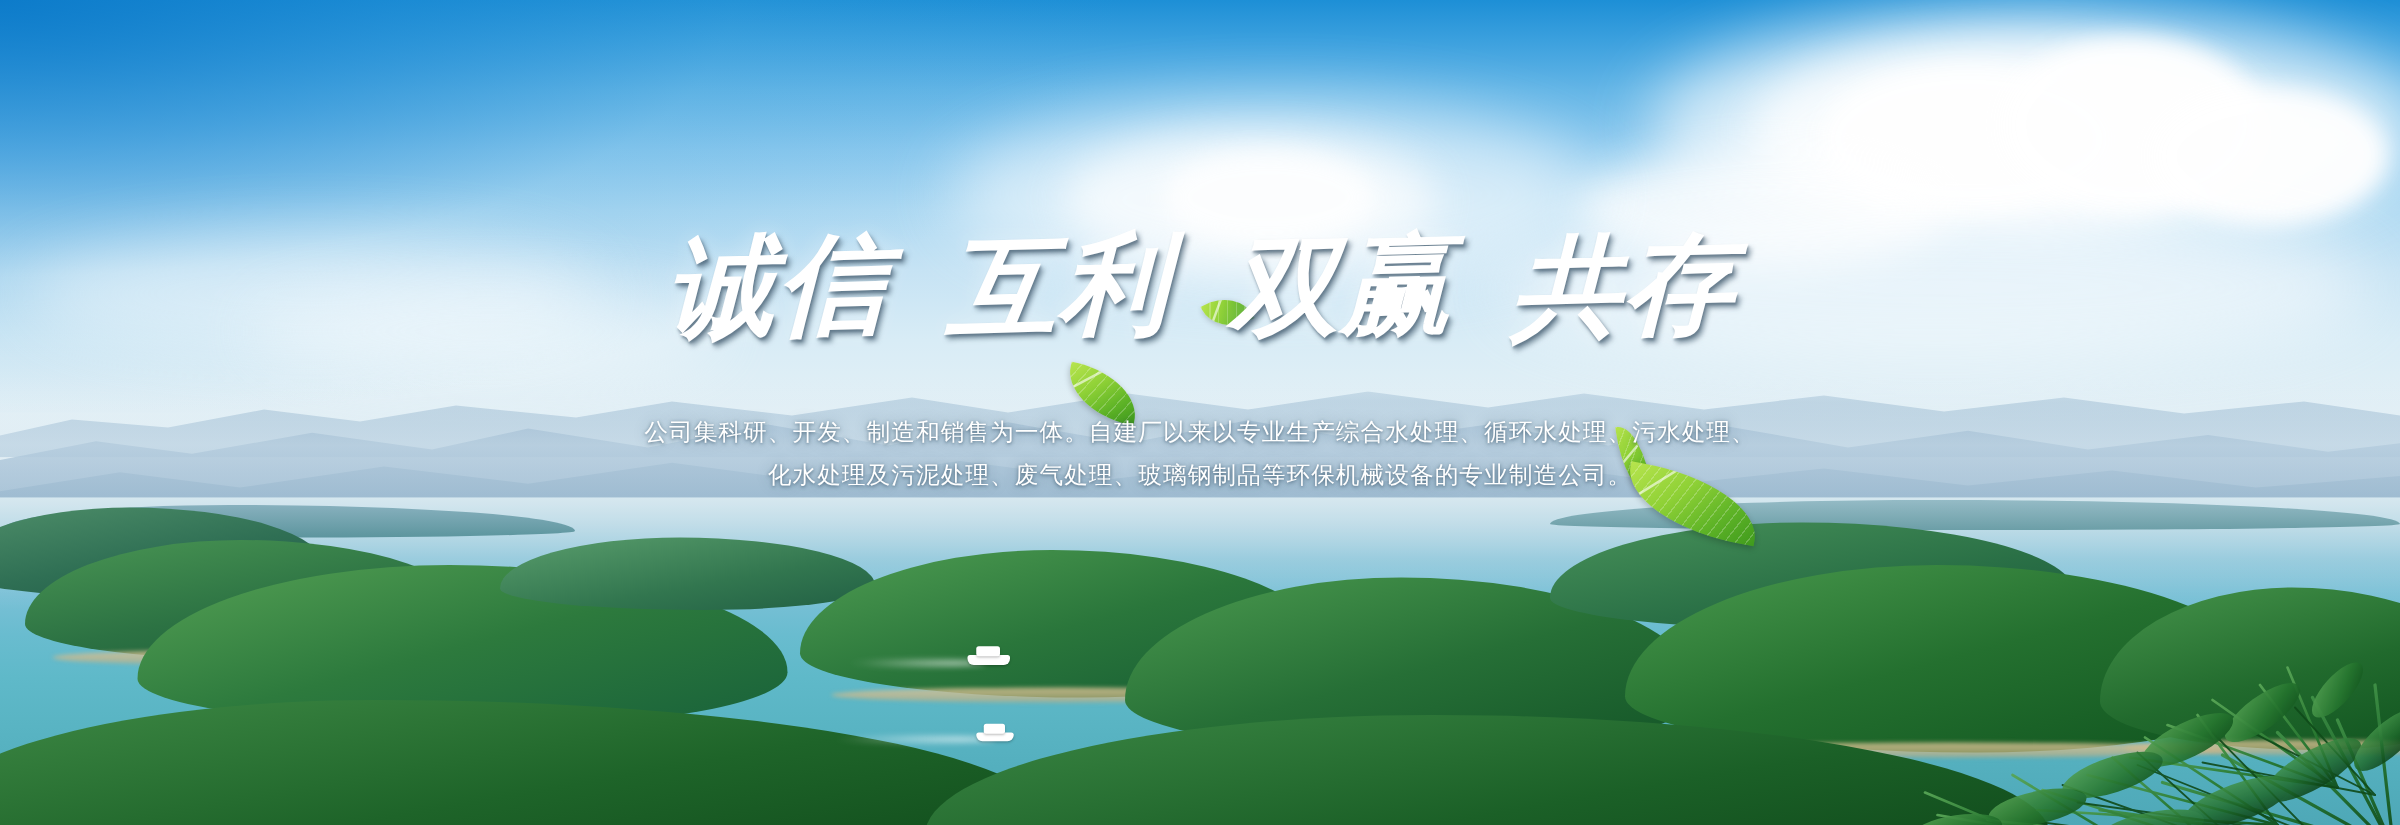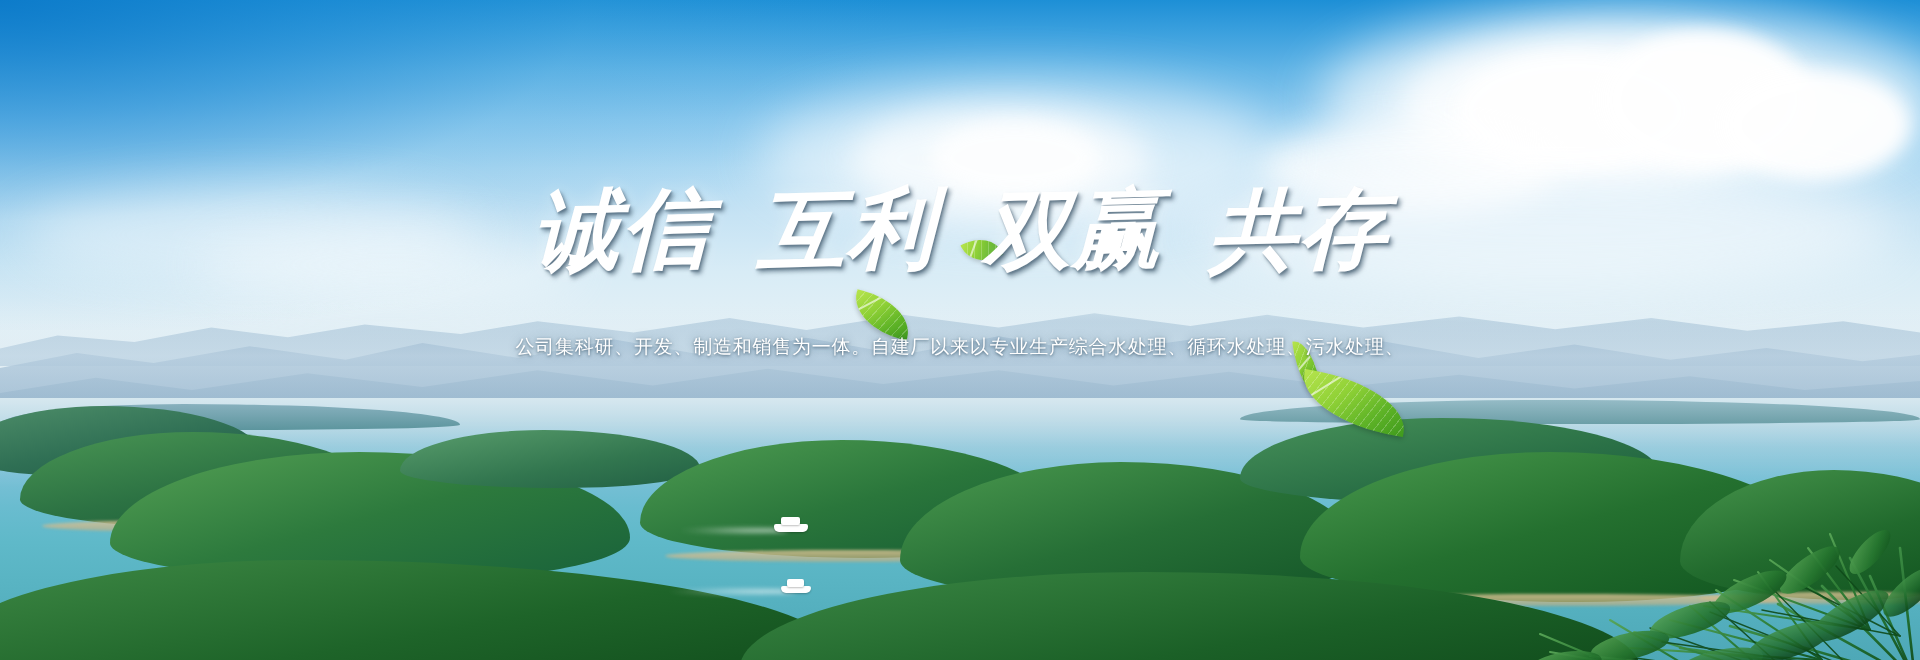--- a/index.html
+++ b/index.html
@@ -362,15 +362,16 @@
   <div class="leaf" style="left:1300px;top:378px;width:108px;height:50px;transform:rotate(10deg);">
     <div class="leaf-blade"></div>
   </div>
 
   <div id="headline">
     <span class="hw">诚信</span><span class="gap"></span><span class="hw">互利</span><span class="gap"></span><span class="hw">双赢</span><span class="gap"></span><span class="hw">共存</span>
   </div>
 
   <div id="subtext">
     <span class="ln">公司集科研、开发、制造和销售为一体。自建厂以来以专业生产综合水处理、循环水处理、污水处理、</span>
+    <span class="ln">化水处理及污泥处理、废气处理、玻璃钢制品等环保机械设备的专业制造公司。</span>
   </div>
 
 </div>
 
 </body></html>

